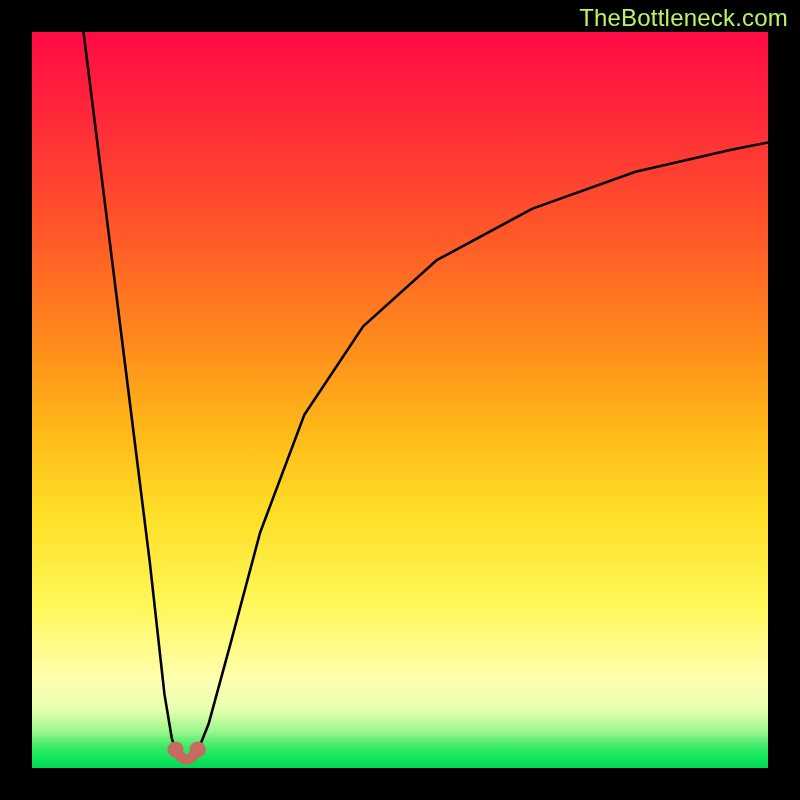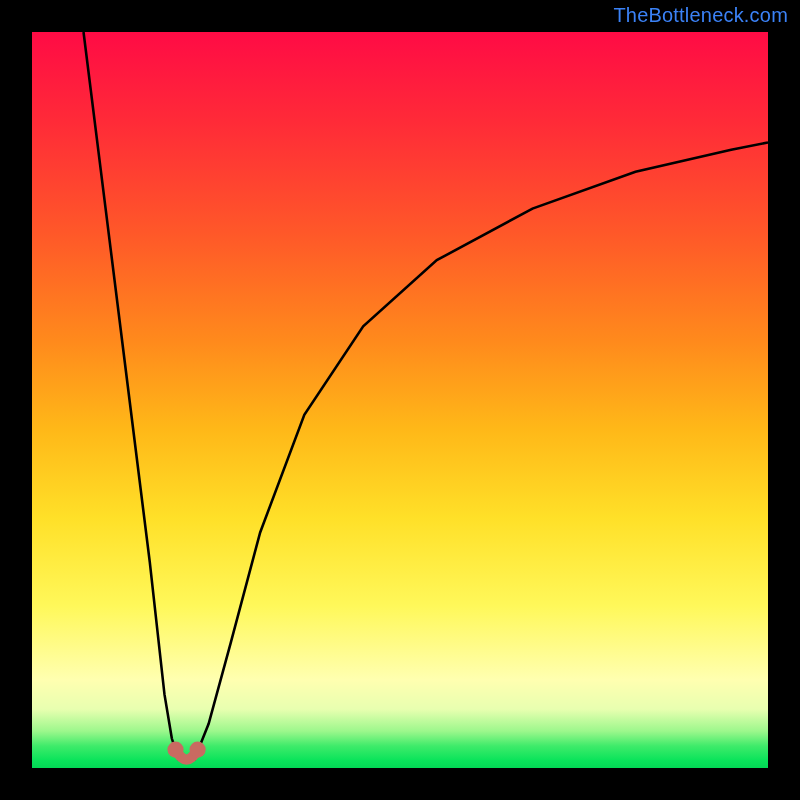--- a/index.html
+++ b/index.html
@@ -40,22 +40,22 @@
     );
   }
   .svg-layer {
     position: absolute;
     inset: 0;
   }
   .watermark {
     position: absolute;
     top: 4px;
     right: 12px;
-    color: #3b82f6;
-    font-size: 20px;
+    color: #bef264;
+    font-size: 24px;
     font-weight: 500;
     letter-spacing: 0.2px;
   }
 </style>
 </head>
 <body>
 
 <div class="watermark">TheBottleneck.com</div>
 
 <div class="frame">

